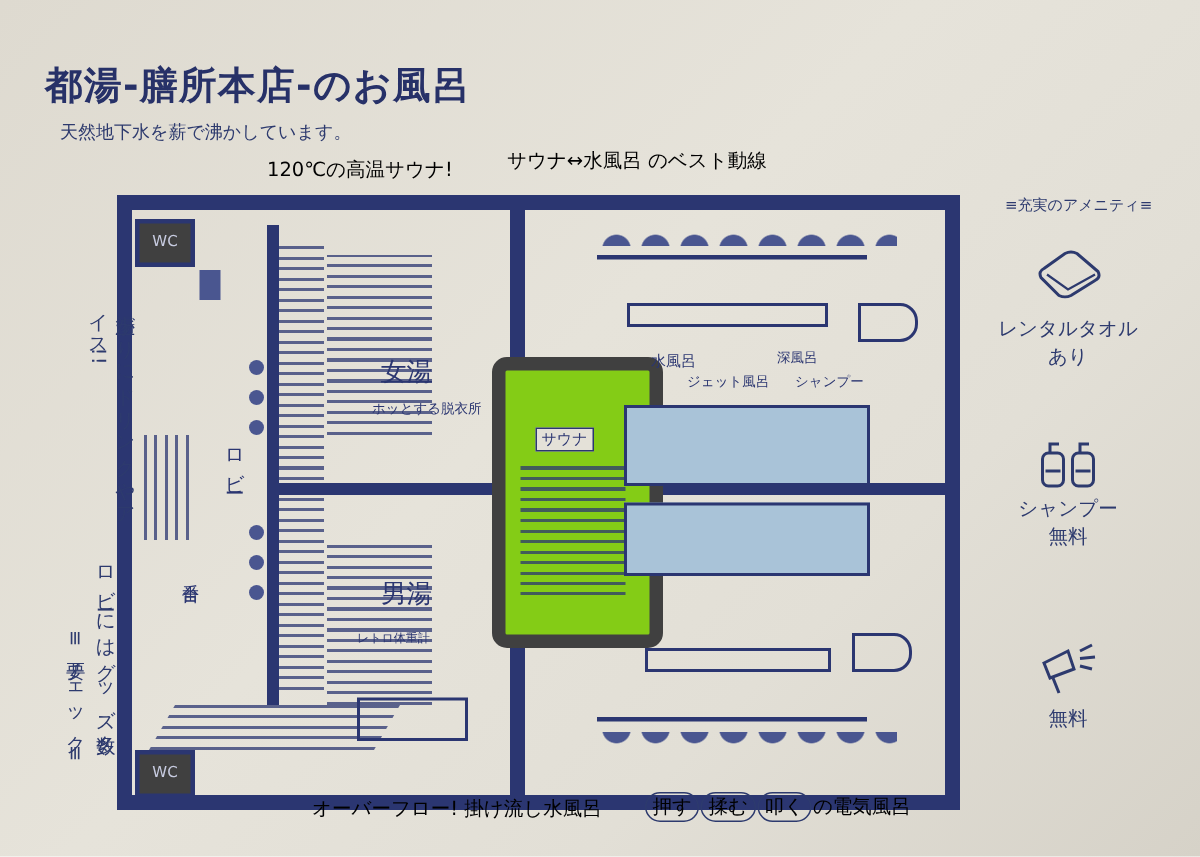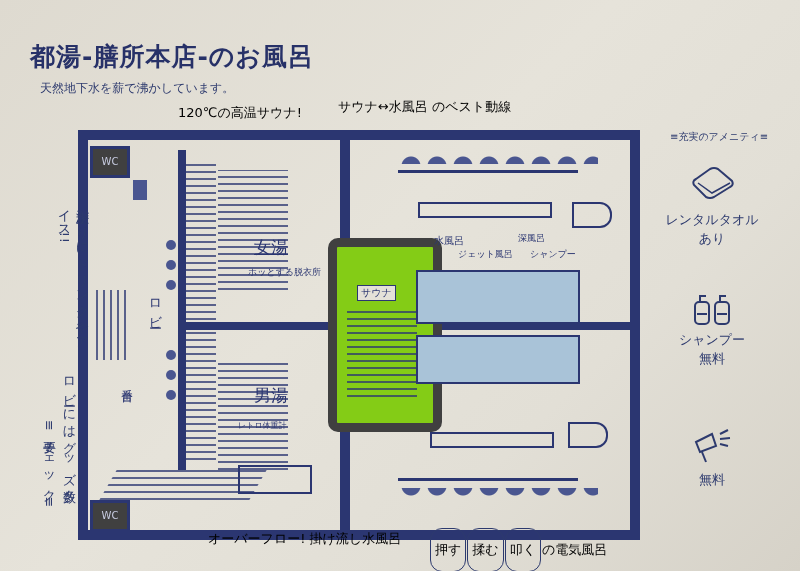--- a/index.html
+++ b/index.html
@@ -18,21 +18,21 @@
   .wall { position:absolute; background:#2b3671; }
   .room-label { position:absolute; font-size:17px; color:#2b3671; }
   .small-label { position:absolute; font-size:10px; color:#2b3671; white-space:nowrap; }
   .wc { position:absolute; width:34px; height:26px; background:#404040; border:3px solid #2b3671; color:#c7cbe0; font-size:10px; text-align:center; line-height:26px; }
   .pool { position:absolute; background:#a9c3d8; border:2px solid #2b3671; }
   .stripes { position:absolute; background: repeating-linear-gradient(0deg, #2b3671 0 2px, transparent 2px 7px); opacity:.75; }
   .stripesv { position:absolute; background: repeating-linear-gradient(90deg, #2b3671 0 2px, transparent 2px 7px); opacity:.75; }
   .arches { position:absolute; height:18px; background: radial-gradient(circle at 50% 100%, #4a5690 0 9px, transparent 10px) 0 0/26px 20px repeat-x; }
   .amenity-head { left:670px; top:130px; font-size:10px; color:#2d3a6e; white-space:nowrap; }
   .amenity-text { font-size:13px; color:#2d3a6e; text-align:center; line-height:19px; }
-  .pill { display:inline-block; border:1.5px solid #2d3a6e; border-radius:12px; padding:12px 4px; margin-right:1px; }
+  .pill { display:inline-block; border:1.5px solid #2d3a6e; border-radius:12px; padding:0 4px; margin-right:1px; }
 </style>
 </head>
 <body>
 
 <div class="abs title">都湯-膳所本店-のお風呂</div>
 <div class="abs subtitle">天然地下水を薪で沸かしています。</div>
 
 <div class="abs callout" style="left:178px;top:104px;">120℃の高温サウナ!</div>
 <div class="abs callout" style="left:338px;top:98px;">サウナ↔水風呂 のベスト動線</div>
 

